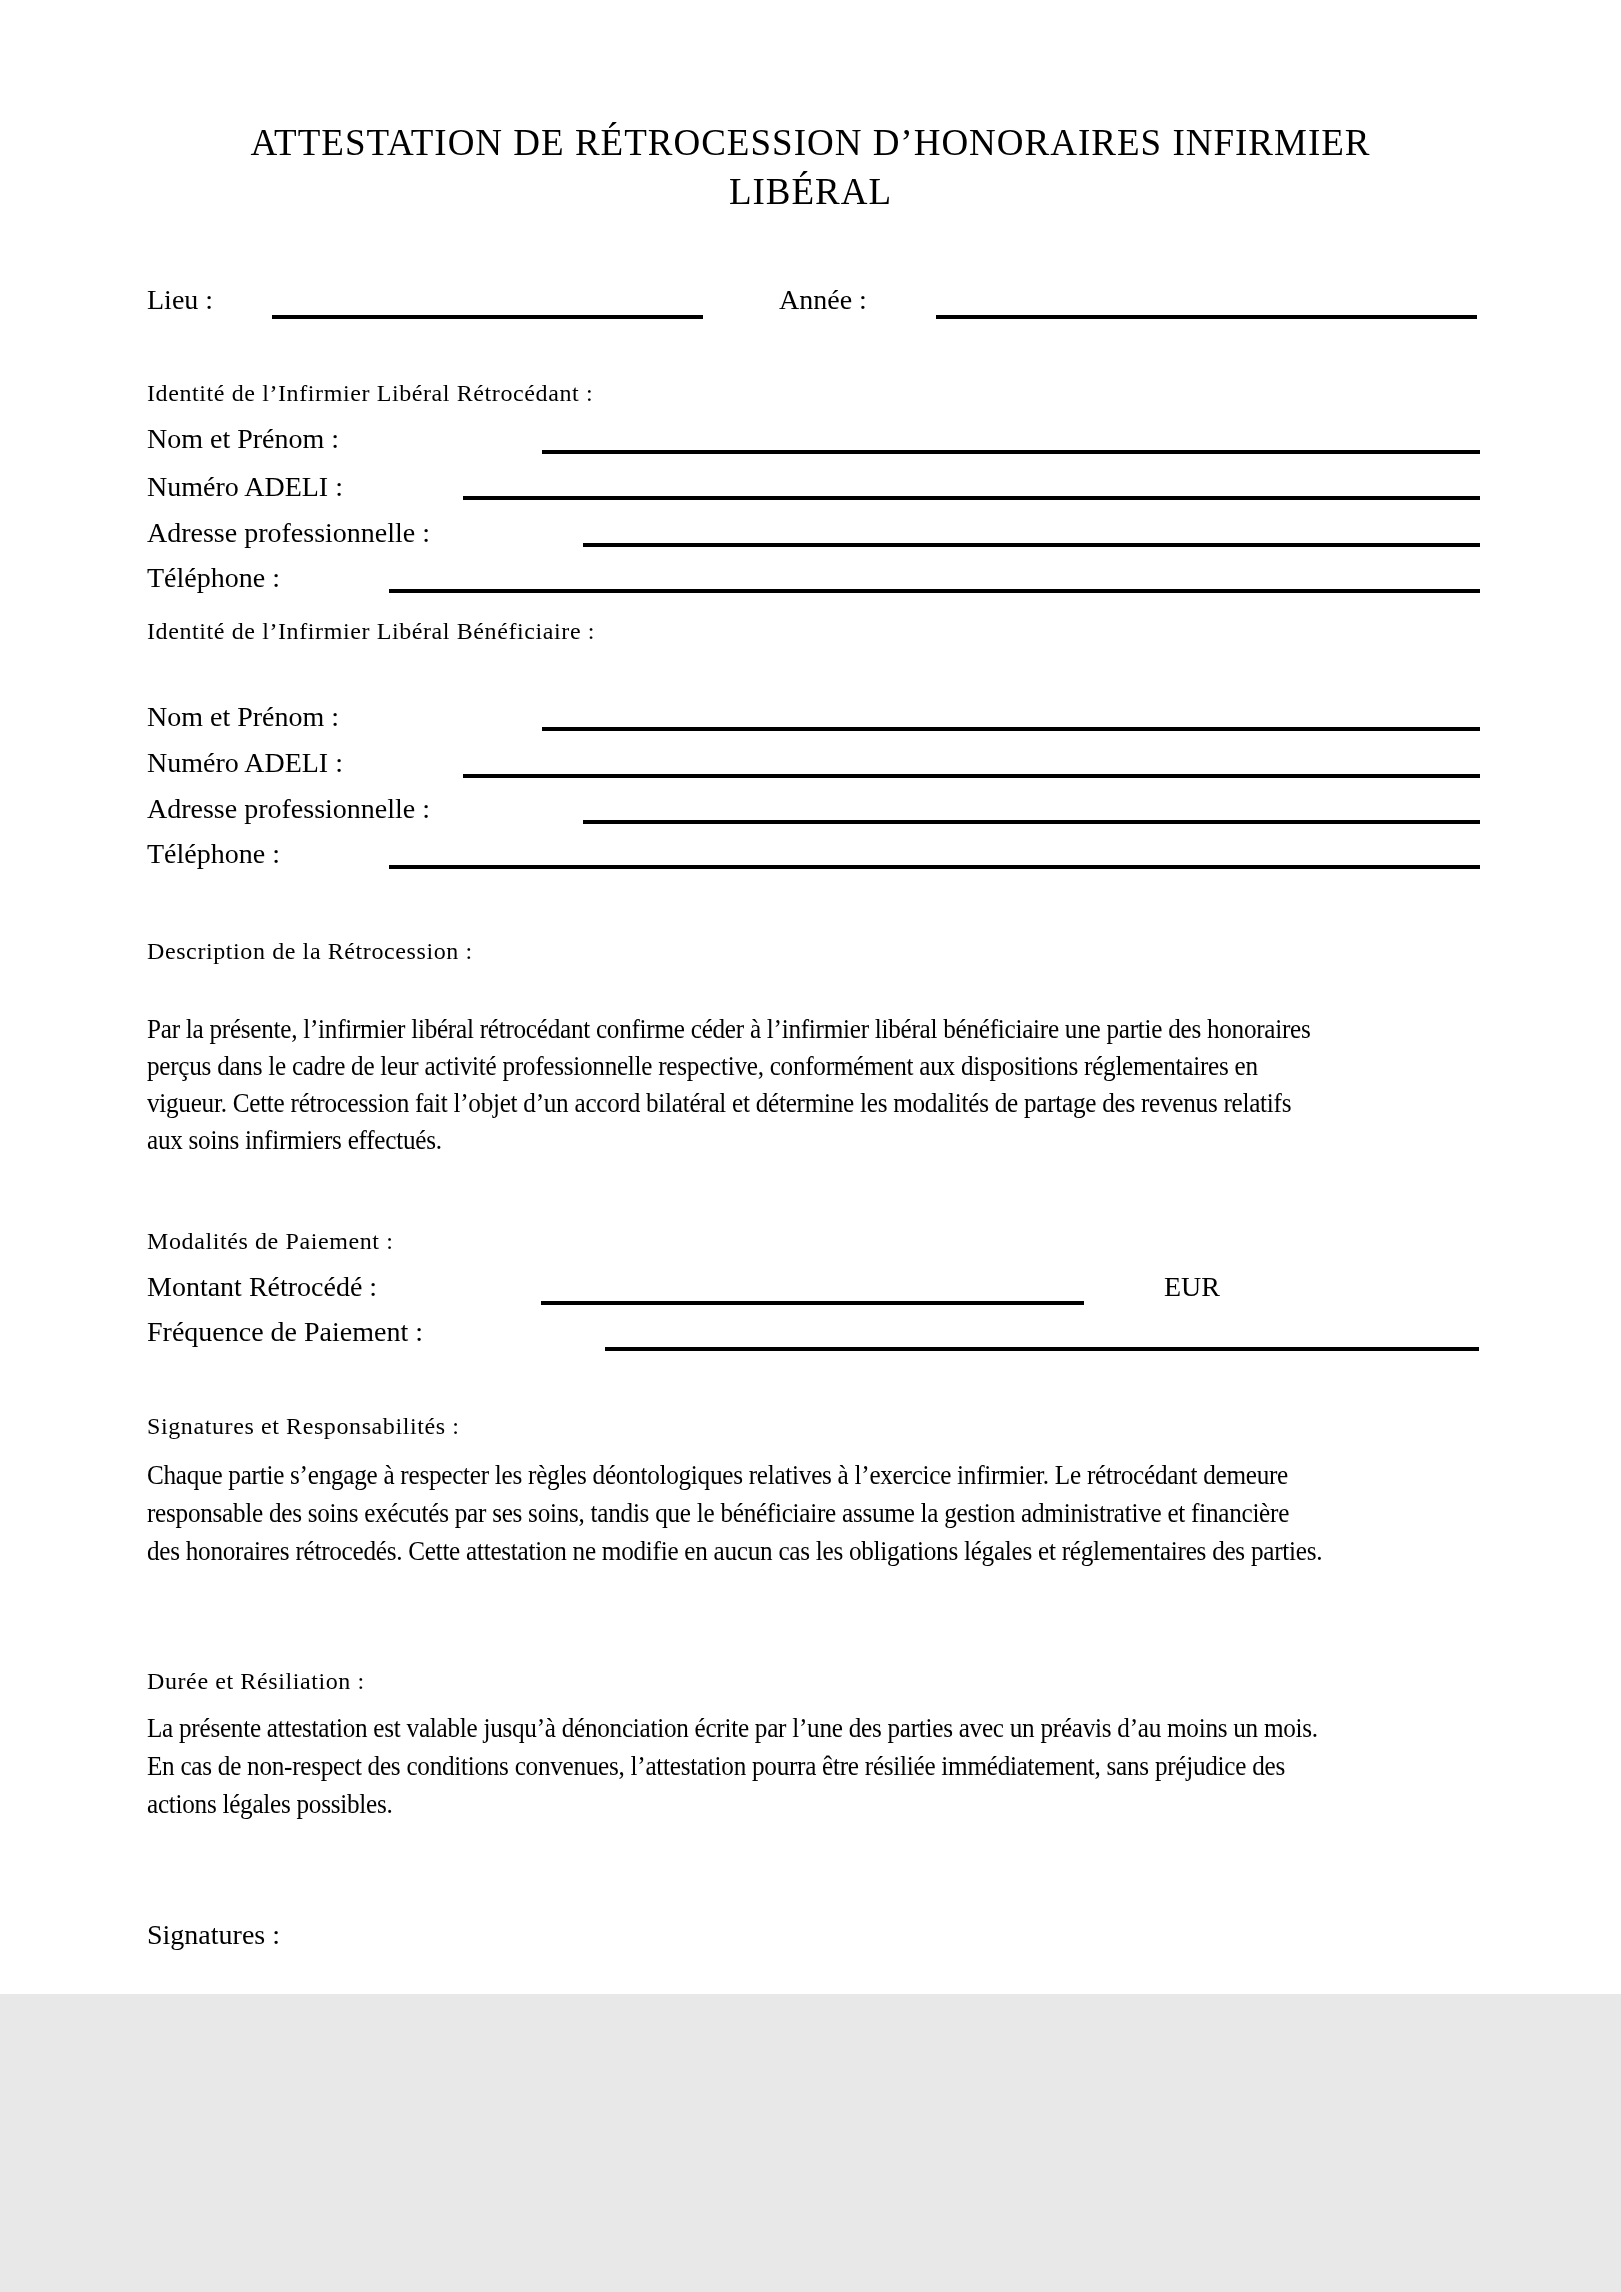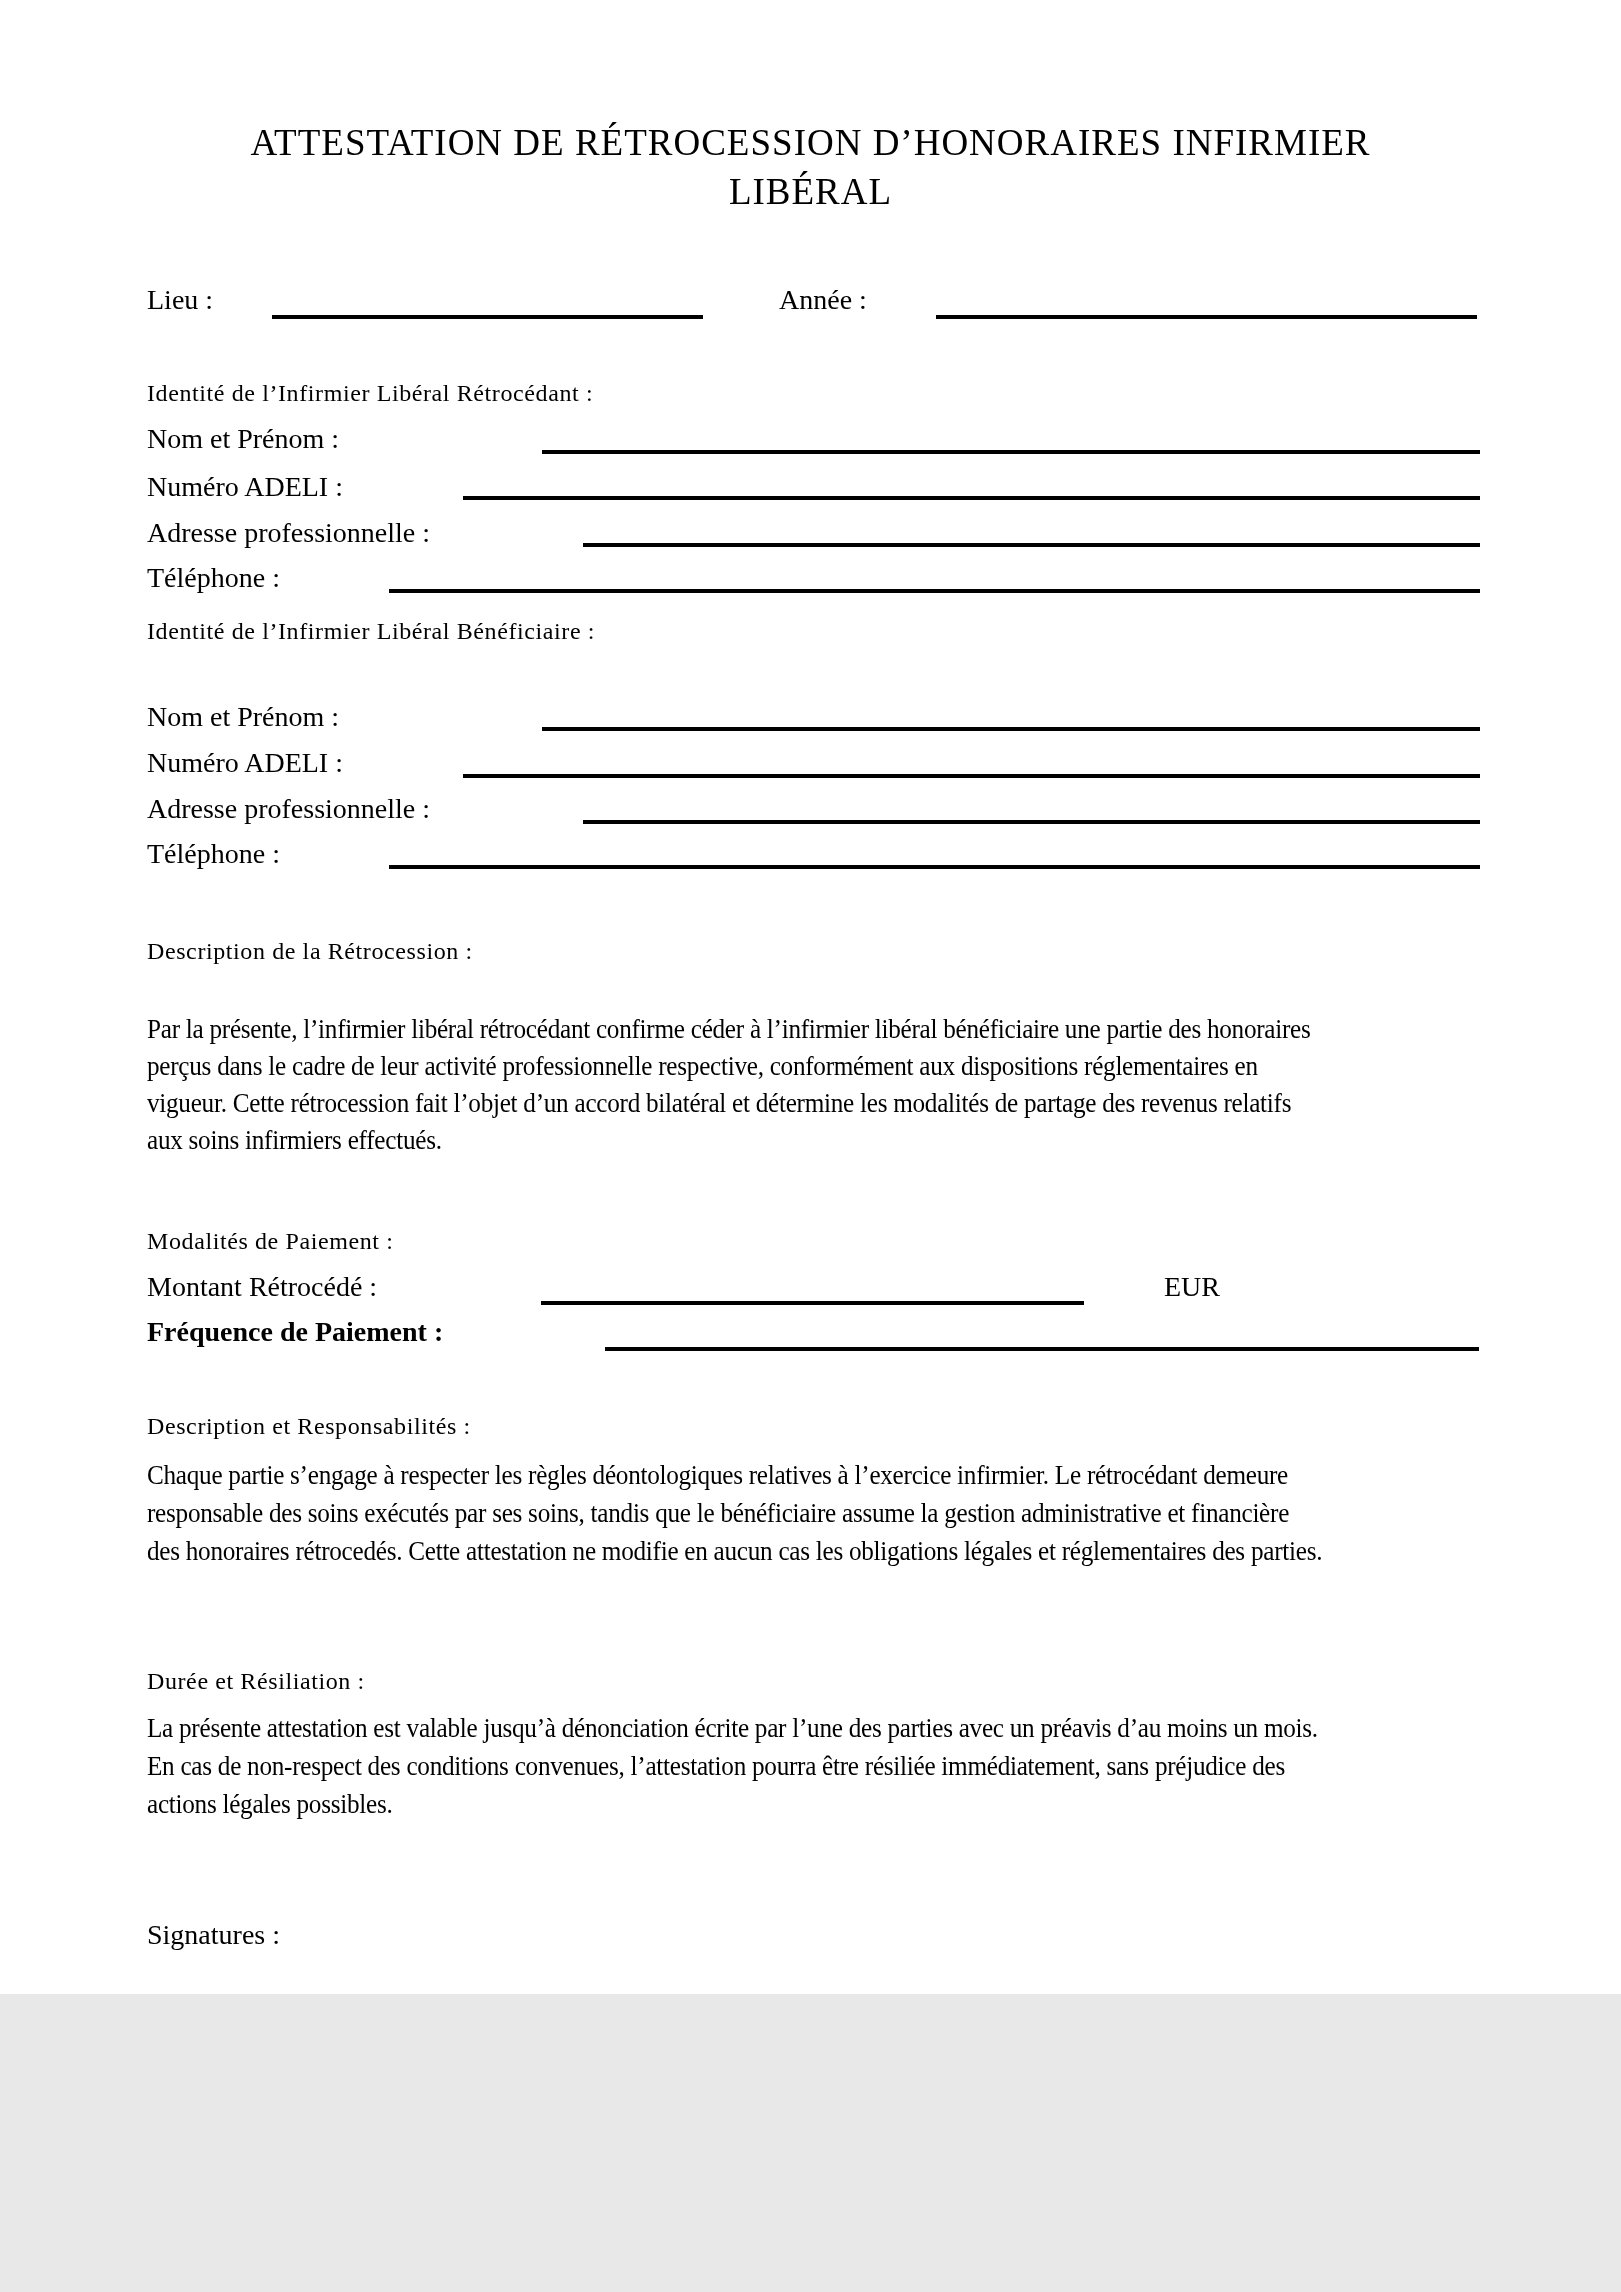--- a/index.html
+++ b/index.html
@@ -104,24 +104,24 @@
     <div class="para-line">vigueur. Cette rétrocession fait l’objet d’un accord bilatéral et détermine les modalités de partage des revenus relatifs</div>
     <div class="para-line">aux soins infirmiers effectués.</div>
   </div>
 
   <div class="heading" style="left:147px; top:1224px;">Modalités de Paiement :</div>
 
   <div class="label" style="left:147px; top:1269px;">Montant Rétrocédé :</div>
   <div class="fill-line" style="left:541px; top:1301px; width:543px;"></div>
   <div class="label" style="left:1164px; top:1269px;">EUR</div>
 
-  <div class="label" style="left:147px; top:1314px;font-weight:bold;">Fréquence de Paiement :</div>
+  <div class="label" style="left:147px; top:1314px;">Fréquence de Paiement :</div>
   <div class="fill-line" style="left:605px; top:1347px; width:874px;"></div>
 
-  <div class="heading" style="left:147px; top:1409px;">Description et Responsabilités :</div>
+  <div class="heading" style="left:147px; top:1409px;">Signatures et Responsabilités :</div>
   <div class="para lh39" style="top:1456px;">
     <div class="para-line">Chaque partie s’engage à respecter les règles déontologiques relatives à l’exercice infirmier. Le rétrocédant demeure</div>
     <div class="para-line">responsable des soins exécutés par ses soins, tandis que le bénéficiaire assume la gestion administrative et financière</div>
     <div class="para-line">des honoraires rétrocedés. Cette attestation ne modifie en aucun cas les obligations légales et réglementaires des parties.</div>
   </div>
 
   <div class="heading" style="left:147px; top:1664px;">Durée et Résiliation :</div>
   <div class="para lh39" style="top:1709px;">
     <div class="para-line">La présente attestation est valable jusqu’à dénonciation écrite par l’une des parties avec un préavis d’au moins un mois.</div>
     <div class="para-line">En cas de non-respect des conditions convenues, l’attestation pourra être résiliée immédiatement, sans préjudice des</div>

